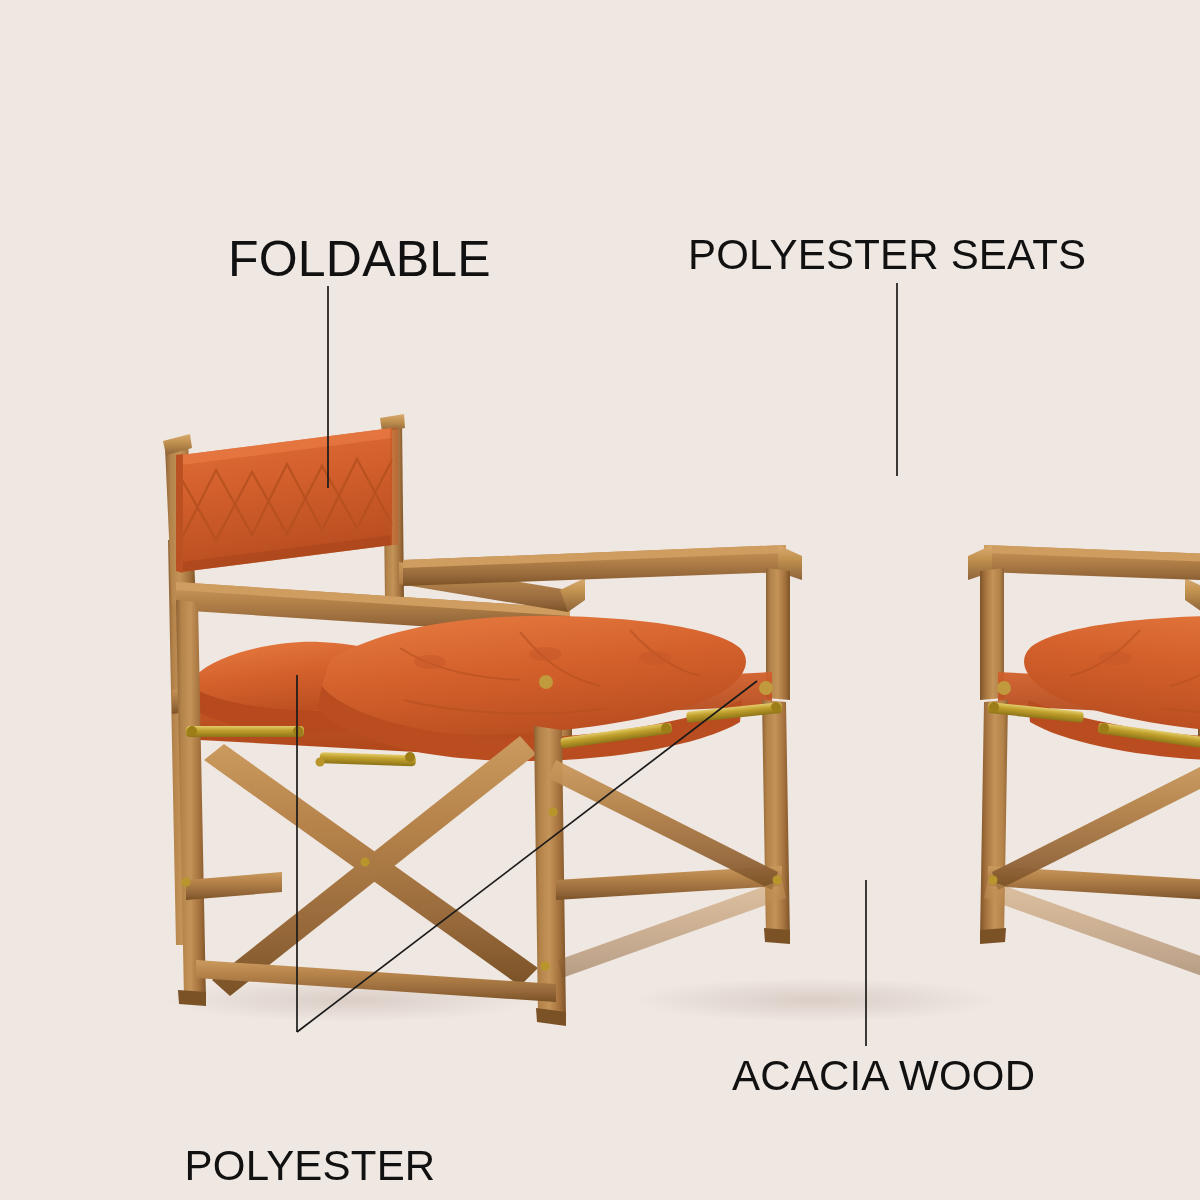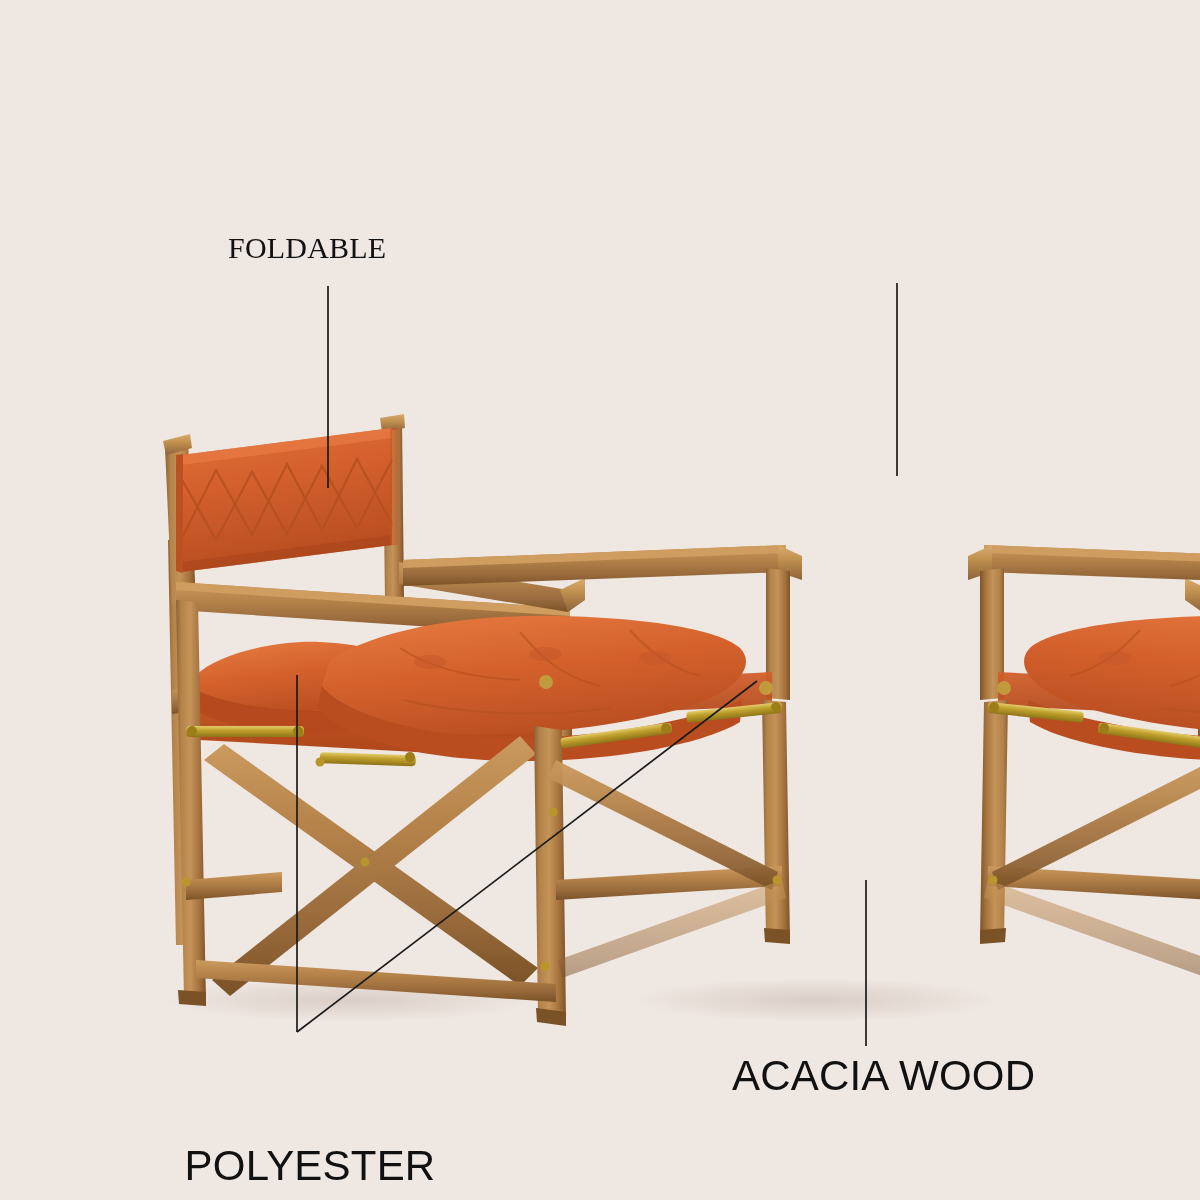--- a/index.html
+++ b/index.html
@@ -11,21 +11,21 @@
   #stage{position:relative;width:1200px;height:1200px;background:#efe7e2;}
   #art{position:absolute;left:0;top:0;width:1200px;height:1200px;}
   .callout{
     position:absolute;
     color:#111111;
     font-weight:400;
     letter-spacing:0.2px;
     white-space:pre;
     line-height:1.12;
   }
-  .c-foldable{left:228px;top:231px;font-size:30px;font-family:Liberation Serif, serif;}
+  .c-foldable{left:228px;top:231px;font-size:50px;}
   .c-poly{left:688px;top:231px;font-size:42px;}
   .c-removable{left:110px;top:1048px;font-size:42px;text-align:center;width:400px;}
   .c-acacia{left:732px;top:1052px;font-size:42px;}
 </style>
 </head>
 <body>
 
 <div id="stage">
 
   <svg id="art" viewBox="0 0 1200 1200">
@@ -281,20 +281,21 @@
       <line x1="328" y1="286" x2="328" y2="488"></line>
       <line x1="897" y1="283" x2="897" y2="476"></line>
       <line x1="297" y1="675" x2="297" y2="1032"></line>
       <line x1="757" y1="681" x2="297" y2="1032"></line>
       <line x1="866" y1="880" x2="866" y2="1046"></line>
     </g>
   </svg>
 
   <div class="callout c-foldable">FOLDABLE</div>
 
+  <div class="callout c-poly">POLYESTER SEATS</div>
 
   <div class="callout c-removable">
     <div>POLYESTER</div>
     
   </div>
 
   <div class="callout c-acacia">ACACIA WOOD</div>
 
 </div>
 

